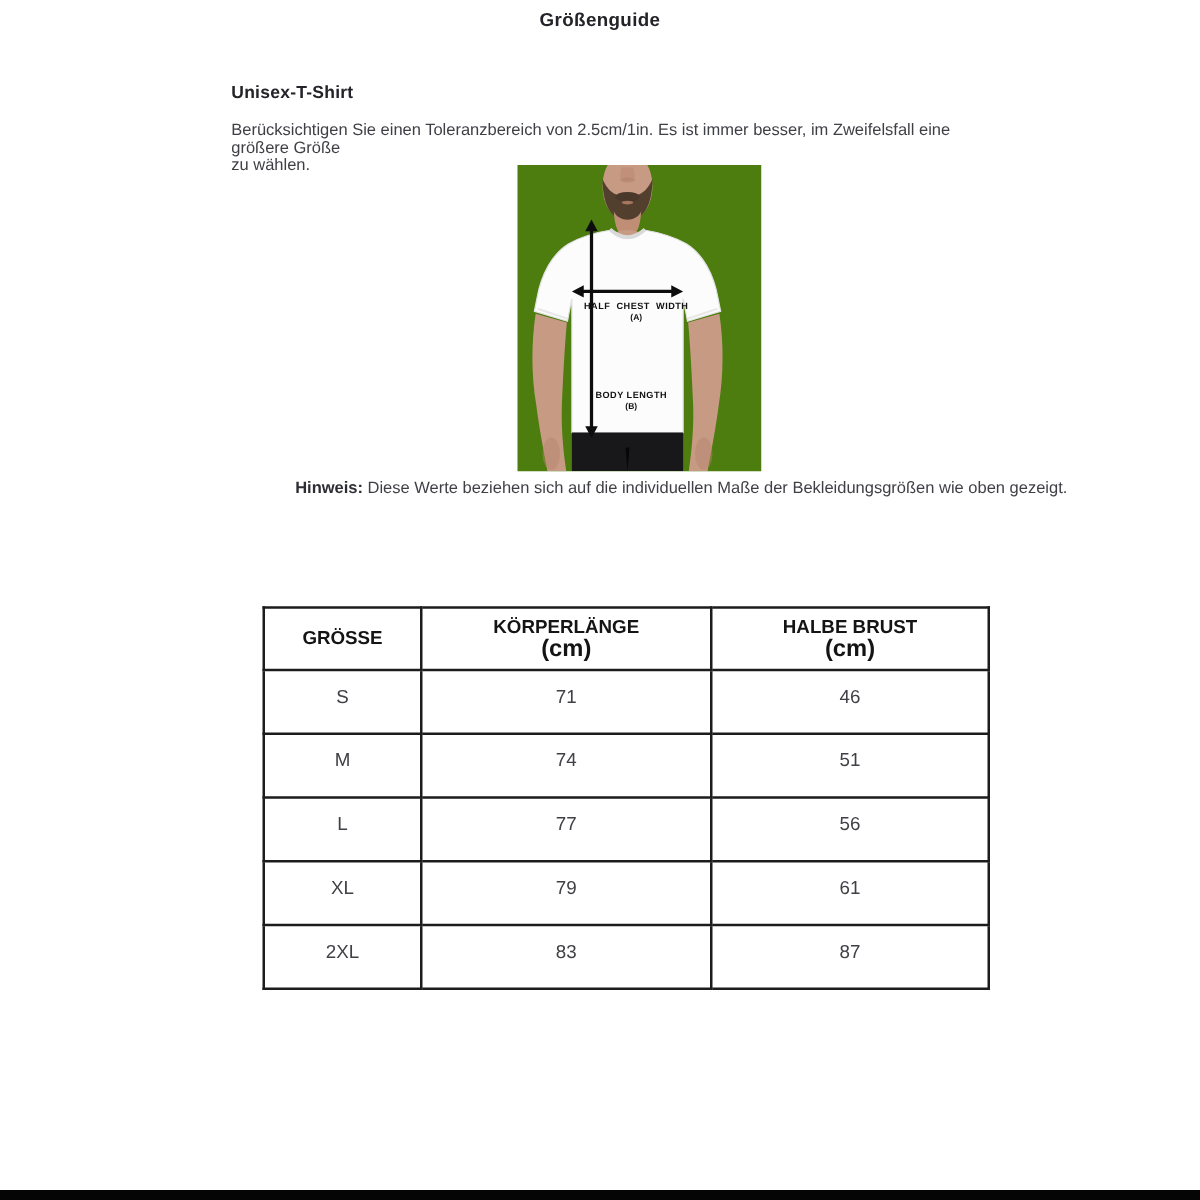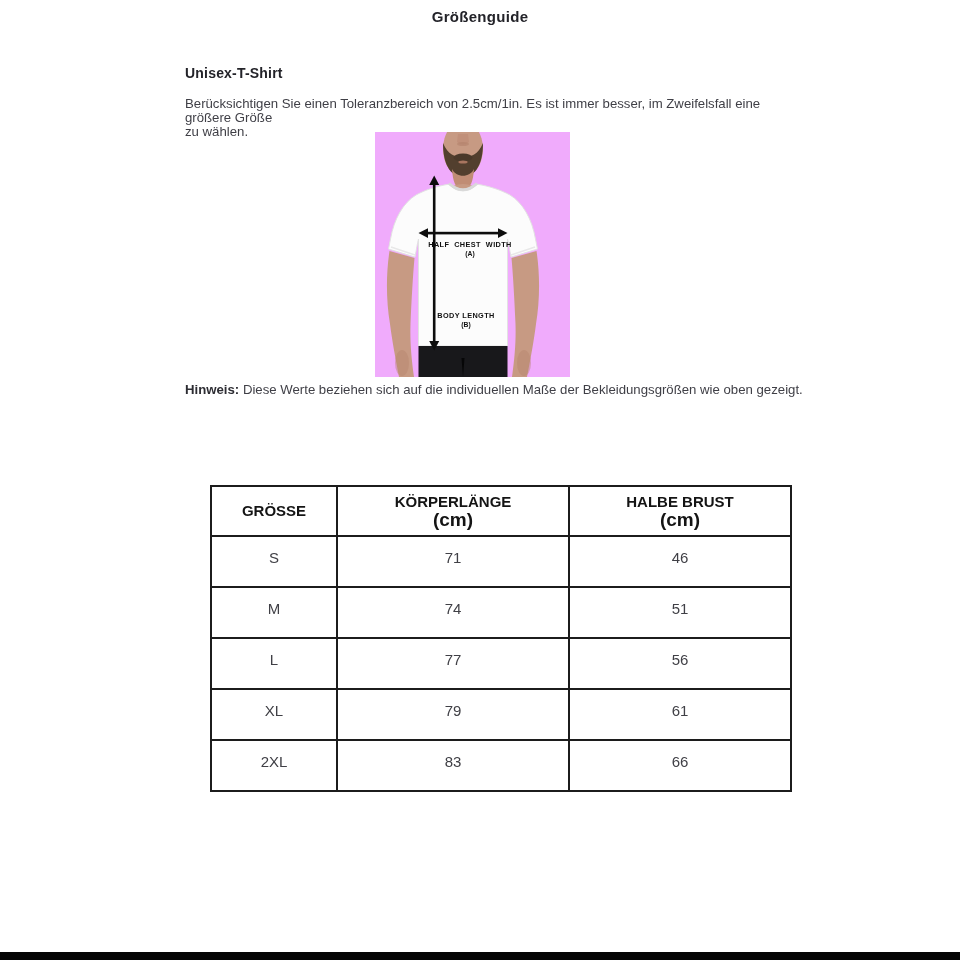--- a/index.html
+++ b/index.html
@@ -17,26 +17,26 @@
   .product-title{
     position:absolute;top:49px;left:185px;
     font-size:14px;font-weight:bold;color:#232329;letter-spacing:.2px;margin-top:16px;
   }
   .tolerance-note{
     position:absolute;top:97px;left:185px;width:600px;
     font-size:13.2px;line-height:14px;color:#3f3f46;
   }
   .hint-note{
     position:absolute;top:382px;left:185px;width:720px;
-    font-size:13.2px;color:#3f3f46;
+    font-size:13.2px;color:#3f3f46;text-align:center;
   }
   .hint-note .hint-label{font-weight:bold;color:#2d2d33;}
   .photo{
-    position:absolute;left:375px;top:132px;width:195px;height:245px;
-    overflow:hidden;background:#f0abfc;
+    position:absolute;left:414px;top:132px;width:195px;height:245px;
+    overflow:hidden;background:#4d7c0f;
   }
   table.size-table{
     position:absolute;left:186px;top:485px;width:580px;
     border-collapse:collapse;table-layout:fixed;
     background:#ffffff;
     margin-left:24px;
   }
   .size-table th,.size-table td{
     border:2px solid #1c1c1c;text-align:center;box-sizing:border-box;
   }
@@ -168,18 +168,18 @@
       <td>56</td>
     </tr>
     <tr>
       <td>XL</td>
       <td>79</td>
       <td>61</td>
     </tr>
     <tr>
       <td>2XL</td>
       <td>83</td>
-      <td>66</td>
+      <td>87</td>
     </tr>
   </tbody>
 </table>
 
 <div class="bottom-bar"></div>
 
 </body></html>

